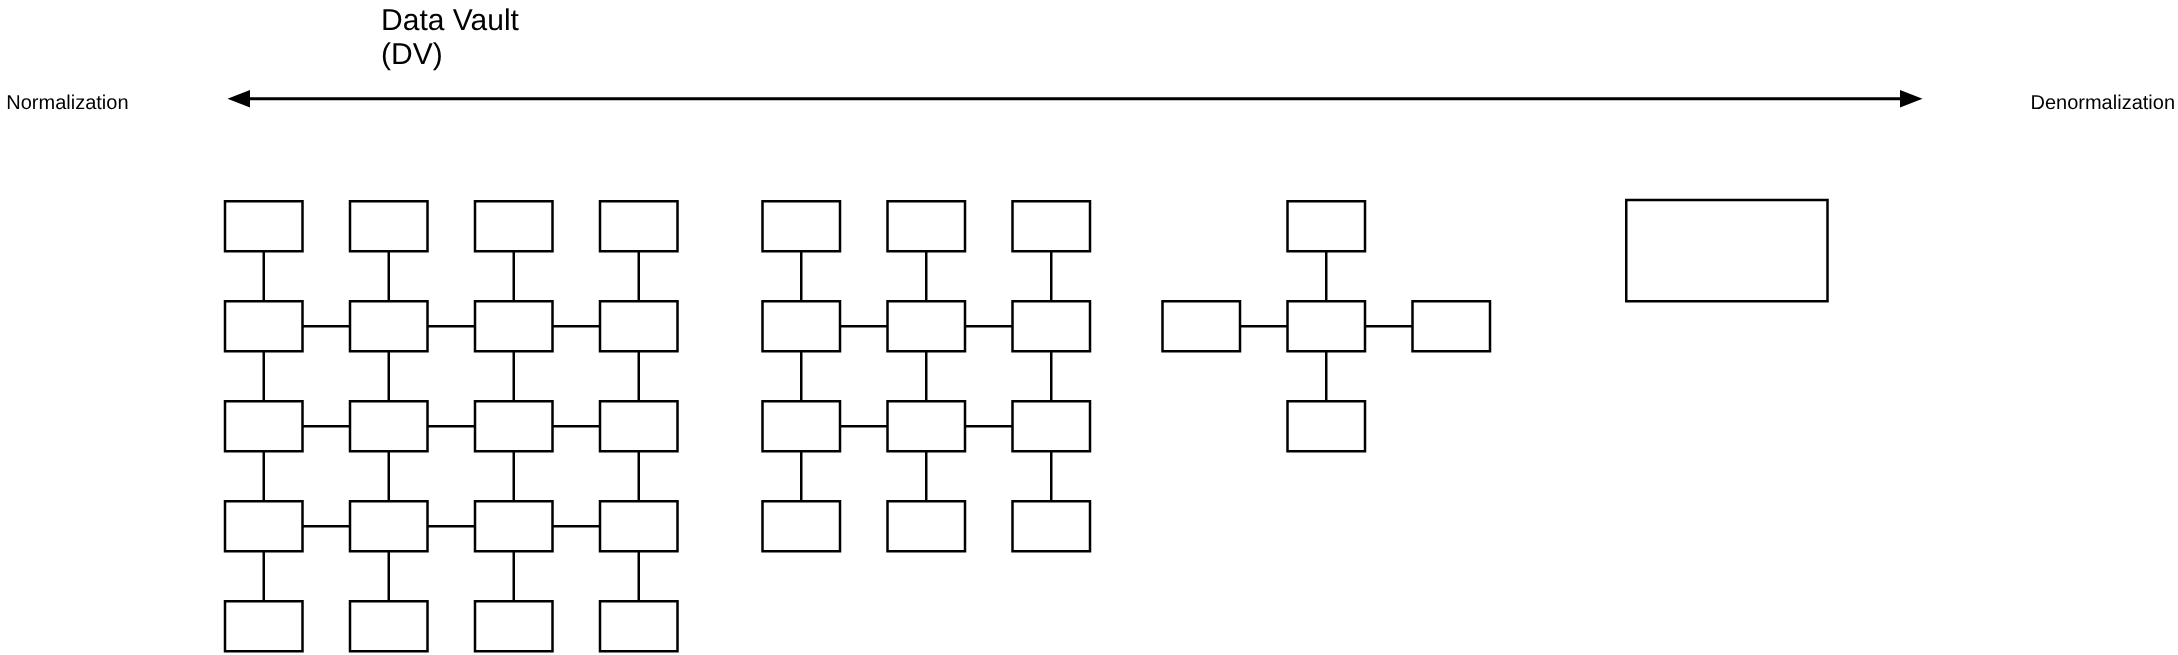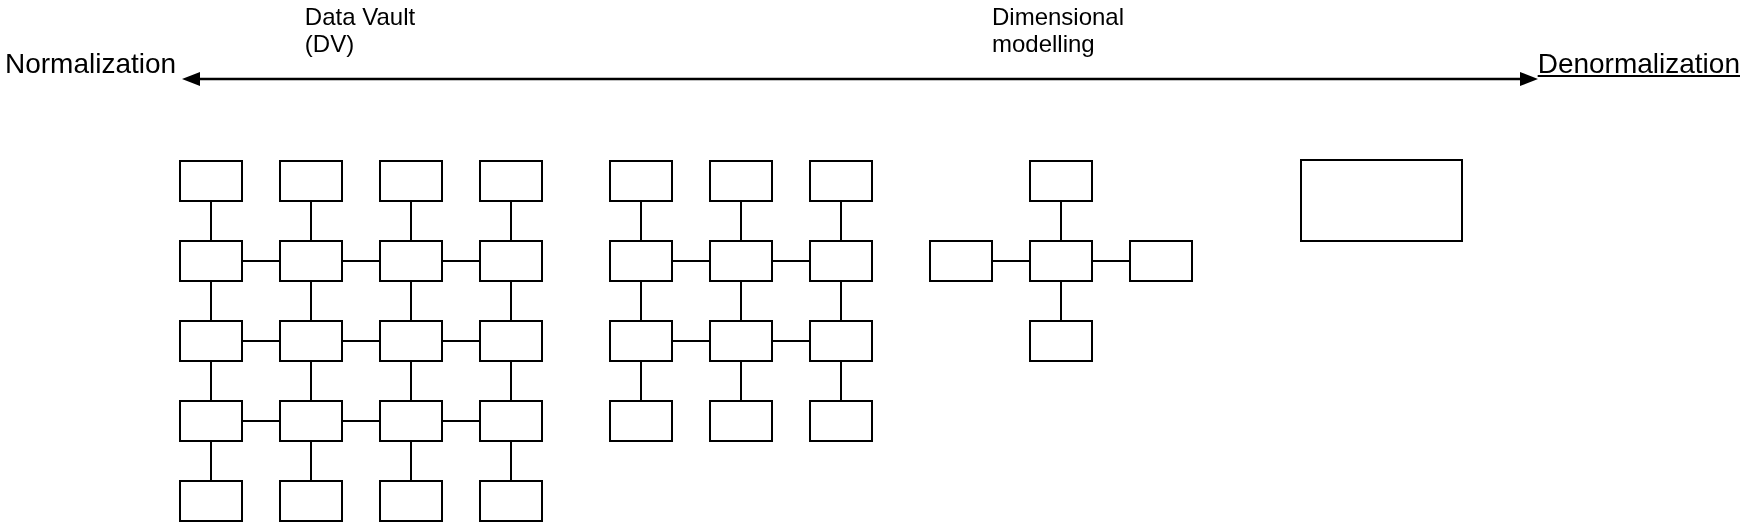--- a/index.html
+++ b/index.html
@@ -11,27 +11,27 @@
     position: relative;
     width: 1742px;
     height: 524px;
     background: #ffffff;
     font-family: "Liberation Sans", sans-serif;
     color: #000000;
     overflow: hidden;
   }
   .endpoint-label {
     position: absolute;
-    top: 50px;
-    font-size: 28px;
+    top: 69px;
+    font-size: 16px;
     line-height: 27px;
     white-space: nowrap;
   }
   .endpoint-label.left  { left: 5px; }
-  .endpoint-label.right { right: 2px; text-decoration: underline; }
+  .endpoint-label.right { right: 2px; }
   .approach-label {
     position: absolute;
     top: 3px;
     transform: translateX(-50%);
     text-align: left;
     font-size: 24px;
     line-height: 27px;
     white-space: nowrap;
   }
   #diagram-svg {
@@ -49,24 +49,20 @@
   <div class="endpoint-label left">Normalization</div>
 
   <div class="endpoint-label right">Denormalization</div>
 
   <div class="approach-label" style="left: 360px;">
     <div>Data Vault</div>
     <div>(DV)</div>
   </div>
 
 
-  <div class="approach-label" style="left: 1058px;">
-    <div>Dimensional</div>
-    <div>modelling</div>
-  </div>
 
   <div class="approach-label" style="left: 1381px;">
   </div>
 
   <svg id="diagram-svg" width="1742" height="524" viewBox="0 0 1742 524">
       <line x1="198" y1="79" x2="1522" y2="79" stroke="#000000" stroke-width="2.5"></line>
       <polygon points="182,79 200,72 200,86" fill="#000000"></polygon>
       <polygon points="1538,79 1520,72 1520,86" fill="#000000"></polygon>
       <line x1="211" y1="201" x2="211" y2="241" stroke="#000000" stroke-width="2"></line>
       <line x1="311" y1="201" x2="311" y2="241" stroke="#000000" stroke-width="2"></line>

